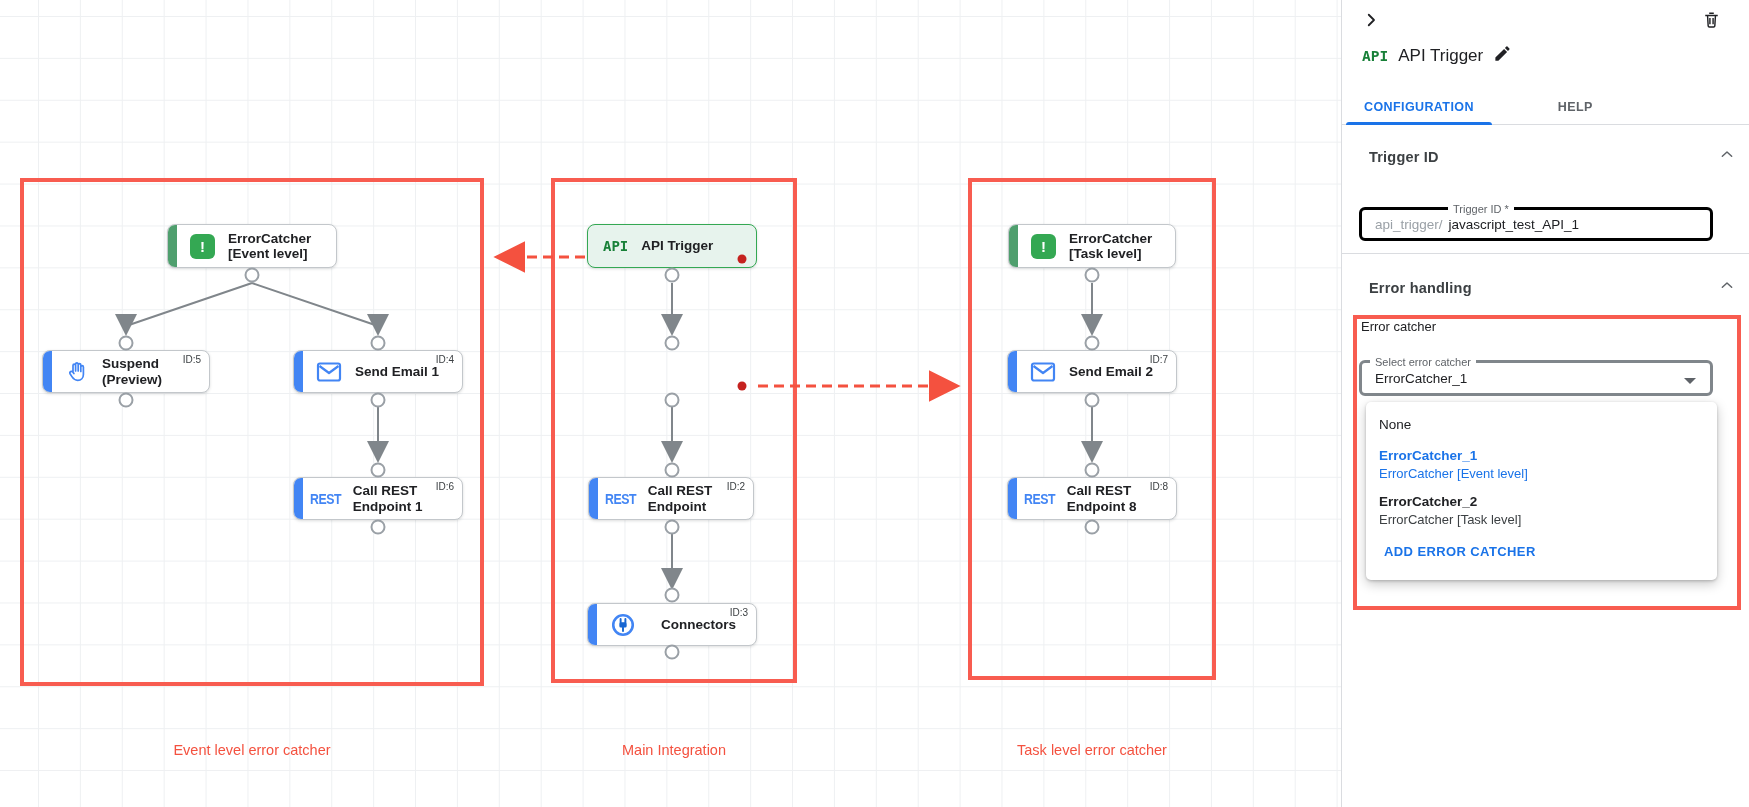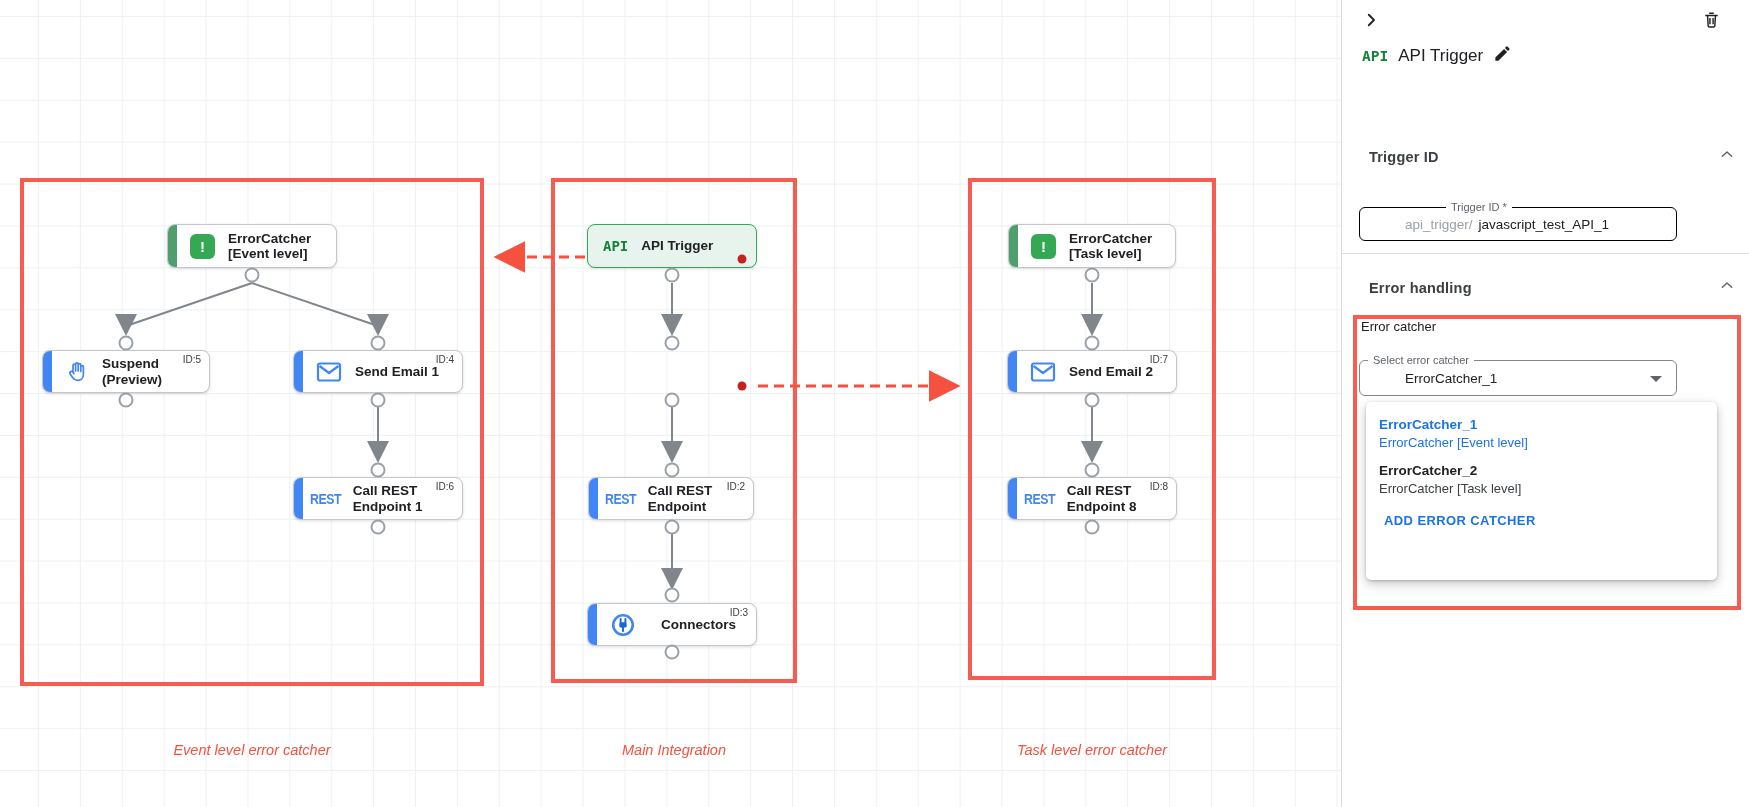--- a/index.html
+++ b/index.html
@@ -9,21 +9,21 @@
   
   #canvas {
     position:absolute; left:0; top:0; width:1341px; height:807px; background:#fff;
     background-image:
       linear-gradient(to right, #eef0f2 1px, transparent 1px),
       linear-gradient(to bottom, #eef0f2 1px, transparent 1px);
     background-size:41.9px 41.9px;
     background-position:38px 16px;
   }
   .group-box { position:absolute; border:4px solid #f85c50; z-index:1; }
-  .group-label { position:absolute; color:#f4513f; font-size:14.5px; text-align:center; z-index:1;font-style:italic; }
+  .group-label { position:absolute; color:#f4513f; font-size:14.5px; text-align:center; z-index:1; }
 
   svg.wires { position:absolute; left:0; top:0; z-index:4; pointer-events:none; }
 
   .node {
     position:absolute; height:44px; background:#fff; border:1px solid #c3c7cb; border-radius:8px;
     box-shadow:0 1px 3px rgba(60,64,67,.18); display:flex; align-items:center; z-index:3; overflow:hidden;
   }
   .node .accent { position:absolute; left:0; top:0; bottom:0; width:9px; }
   .node.blue .accent { background:#4285f4; }
   .node.green .accent { background:#4f9f6e; }
@@ -43,21 +43,21 @@
   #panel-title .badge { font-family:"DejaVu Sans Mono", monospace; font-weight:bold; color:#188038; font-size:14.5px; }
   #panel-title .t { font-size:17px; color:#202124; }
   .tabs { position:absolute; left:0; top:90px; width:100%; height:35px; border-bottom:1px solid #dadce0; display:flex; }
   .tab { font-size:12.5px; letter-spacing:.4px; font-weight:bold; padding:10px 22px 0 22px; color:#5f6368; cursor:pointer; }
   .tab.active { color:#1a73e8; position:relative; }
   .tab.active::after { content:""; position:absolute; left:4px; right:4px; bottom:-1px; height:3px; background:#1a73e8; border-radius:3px 3px 0 0; }
   .sect-head { position:absolute; left:27px; font-size:14.5px; font-weight:bold; color:#3c4043; letter-spacing:.2px; }
   .chev-up { position:absolute; right:14px; }
   .divider { position:absolute; left:0; width:100%; border-top:1px solid #dadce0; }
 
-  .field { position:absolute; left:17px; width:318px; border:1px solid #000000; border-radius:6px; background:#fff;padding-left:32px; }
+  .field { position:absolute; left:17px; width:354px; border:3px solid #000000; border-radius:6px; background:#fff; }
   .field .flabel { position:absolute; top:-7px; font-size:11px; color:#5f6368; background:#fff; padding:0 5px; white-space:nowrap; }
   .field .fval { display:flex; align-items:center; height:100%; padding-left:13px; font-size:13.5px; }
   .prefix { color:#9aa0a6; margin-right:6px; }
   .value { color:#202124; }
 
   #ec-highlight { position:absolute; left:11px; top:315px; width:388px; height:295px; border:4px solid #f85c50; }
   #ec-label { position:absolute; left:19px; top:319px; font-size:13px; color:#202124; }
   .select-caret { position:absolute; right:14px; top:15px; width:0; height:0; border-left:6px solid transparent; border-right:6px solid transparent; border-top:6px solid #5f6368; }
 
   #menu { position:absolute; left:24px; top:402px; width:351px; height:178px; background:#fff; border-radius:5px;
@@ -245,20 +245,24 @@
     <div id="panel-title">
       <span class="badge">API</span>
       <span class="t">API Trigger</span>
       <span>
         <svg width="19" height="19" viewBox="0 0 24 24">
             <path d="M3 17.2V21h3.8L17.8 10 14 6.2 3 17.2zM20.7 7.1c.4-.4.4-1 0-1.4l-2.4-2.4a1 1 0 00-1.4 0l-1.8 1.8 3.8 3.8 1.8-1.8z" fill="#202124"></path>
           </svg>
       </span>
     </div>
 
+    <div class="tabs">
+      <div class="tab active">CONFIGURATION</div>
+      <div class="tab" style="margin-left:40px">HELP</div>
+    </div>
 
     <div class="sect-head" style="top:149px">Trigger ID</div>
     <span class="chev-up" style="top:147px">
       <svg width="16" height="16" viewBox="0 0 24 24">
           <path d="M5 14l7-6.5L19 14" fill="none" stroke="#5f6368" stroke-width="2.2" stroke-linecap="round" stroke-linejoin="round"></path>
         </svg>
     </span>
 
     <div class="field" style="top:207px;height:34px">
       <span class="flabel" style="left:86px">Trigger ID *</span>
@@ -282,20 +286,21 @@
 
     <div class="field" style="top:360px;height:36px;border-color:#80868b">
       <span class="flabel" style="left:8px">Select error catcher</span>
       <span class="fval">
           <span class="value">ErrorCatcher_1</span>
         </span>
       <span class="select-caret"></span>
     </div>
 
     <div id="menu">
+      <div class="mi mi-none">None</div>
       <div class="mi mi-opt sel">
         <span class="n1">ErrorCatcher_1</span>
         <span class="n2">ErrorCatcher [Event level]</span>
       </div>
       <div class="mi mi-opt plain">
         <span class="n1">ErrorCatcher_2</span>
         <span class="n2">ErrorCatcher [Task level]</span>
       </div>
       <div id="add-ec">ADD ERROR CATCHER</div>
     </div>

